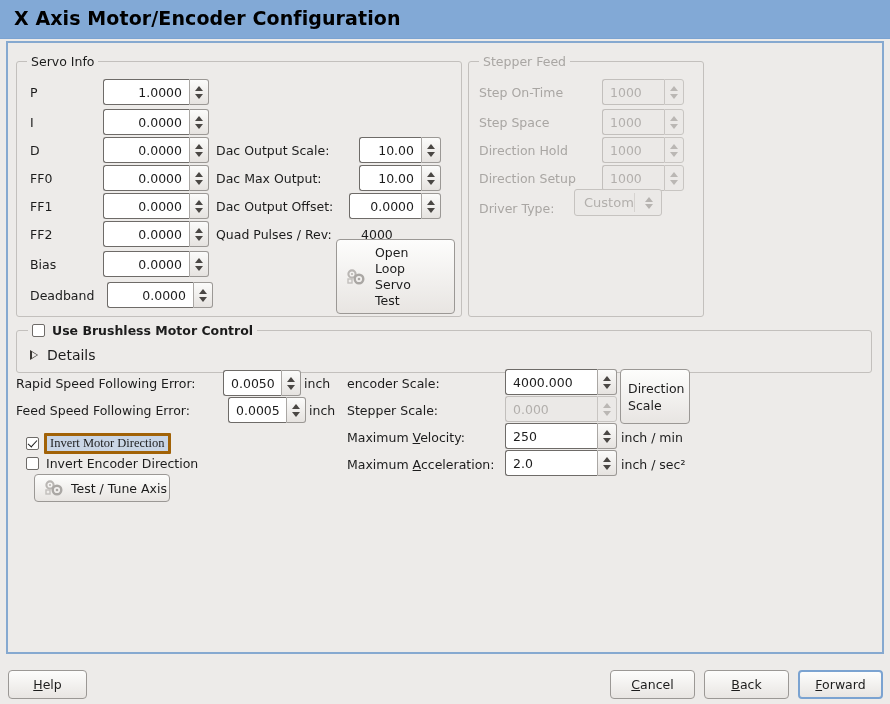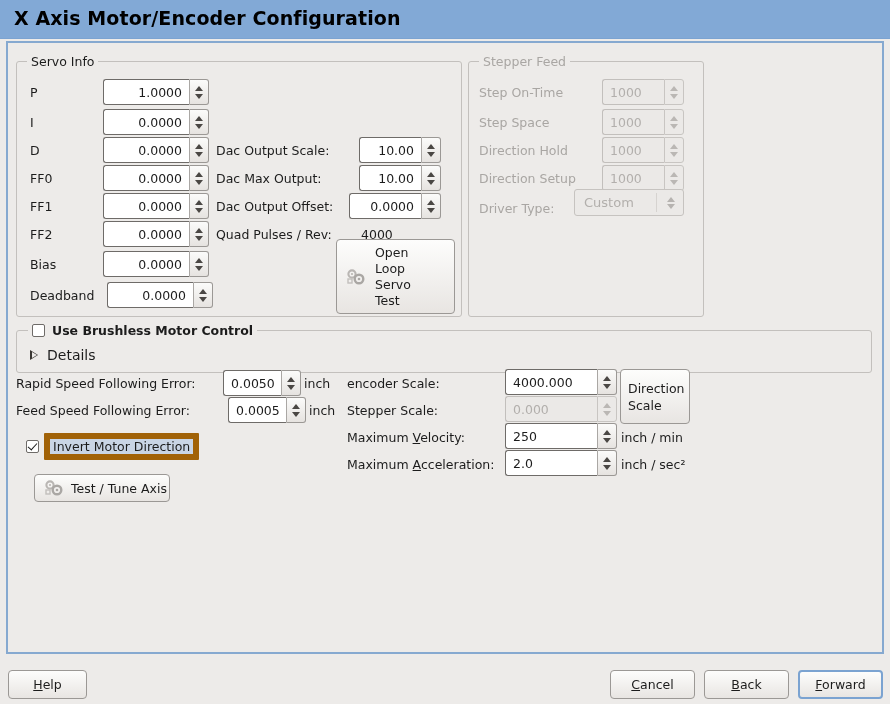--- a/index.html
+++ b/index.html
@@ -102,21 +102,21 @@
     width:13px;height:13px;box-sizing:border-box;flex:0 0 auto;
     background:#ffffff;border:1px solid #6e6b68;border-radius:2px;
     position:relative;
   }
   .cb .box.on:after{
     content:"";position:absolute;left:3px;top:0px;width:4px;height:8px;
     border:solid #1c1c1c;border-width:0 1.6px 1.6px 0;transform:rotate(42deg);
   }
   .cb .txt{margin-left:7px;font-size:12.5px;white-space:nowrap;}
   .cb .txt.sel{
-    background:#c9d5e5;border:6px solid #a16207;padding:0 3px;margin-left:5px;border-radius:1px;
+    background:#c9d5e5;border:3px solid #a16207;padding:0 3px;margin-left:5px;border-radius:1px;font-family:Liberation Serif, serif;
   }
 
   
   .expander{position:absolute;display:flex;align-items:center;}
   .expander .tri{
     width:0;height:0;flex:0 0 auto;
     border-top:5px solid transparent;border-bottom:5px solid transparent;
     border-left:8px solid transparent;
     position:relative;
   }
@@ -289,21 +289,21 @@
         </div>
     </div>
     <div class="spin dis" style="left:594px;top:122px;width:82px;">
       <div class="fld left">1000</div>
       <div class="btns">
           <i class="up"></i>
           <i class="dn"></i>
         </div>
     </div>
 
-    <div class="combo" style="left:566px;top:146px;width:110px;align-items:center;">
+    <div class="combo" style="left:566px;top:146px;width:88px;align-items:center;">
       <span>Custom</span>
       <span class="sep"></span>
       <span class="arrows">
           <i class="up"></i>
           <i class="dn"></i>
         </span>
     </div>
 
     <div class="grp" style="left:8px;top:287px;width:856px;height:43px;"></div>
     <div class="cb" style="left:20px;top:280px;background:#edebe9;padding:0 4px;">
@@ -331,20 +331,24 @@
       <div class="btns">
           <i class="up"></i>
           <i class="dn"></i>
         </div>
     </div>
     <div class="lbl" style="left:301px;top:361px;">inch</div>
 
     <div class="cb" style="left:18px;top:390px;">
       <span class="box on"></span>
       <span class="txt sel">Invert Motor Direction</span>
+    </div>
+    <div class="cb" style="left:18px;top:413px;">
+      <span class="box"></span>
+      <span class="txt">Invert Encoder Direction</span>
     </div>
 
     <div class="btn" style="left:26px;top:431px;width:136px;height:28px;justify-content:flex-start;padding-left:8px;">
       <span class="gears">
         <svg width="22" height="18" viewBox="0 0 22 18">
           <circle cx="7" cy="6" r="3.6" fill="none" stroke="#b9b6b3" stroke-width="2.1"></circle>
           <circle cx="7" cy="6" r="1.1" fill="#b9b6b3"></circle>
           <circle cx="14" cy="11" r="4.3" fill="none" stroke="#aaa7a4" stroke-width="2.4"></circle>
           <circle cx="14" cy="11" r="1.3" fill="#aaa7a4"></circle>
           <rect x="3" y="11" width="4" height="4" fill="none" stroke="#c2bfbc" stroke-width="1.4"></rect>

